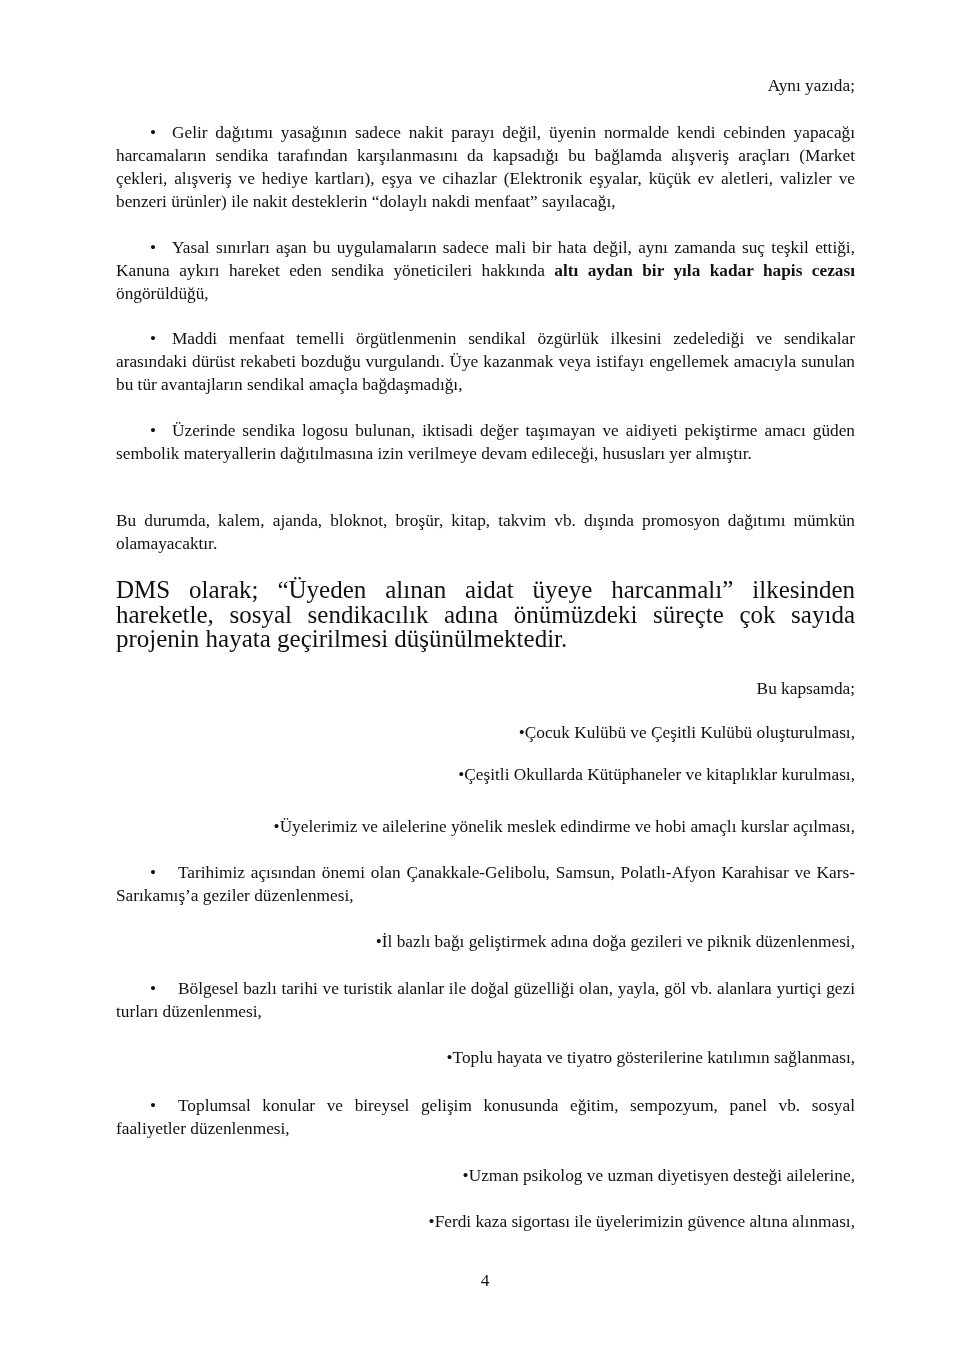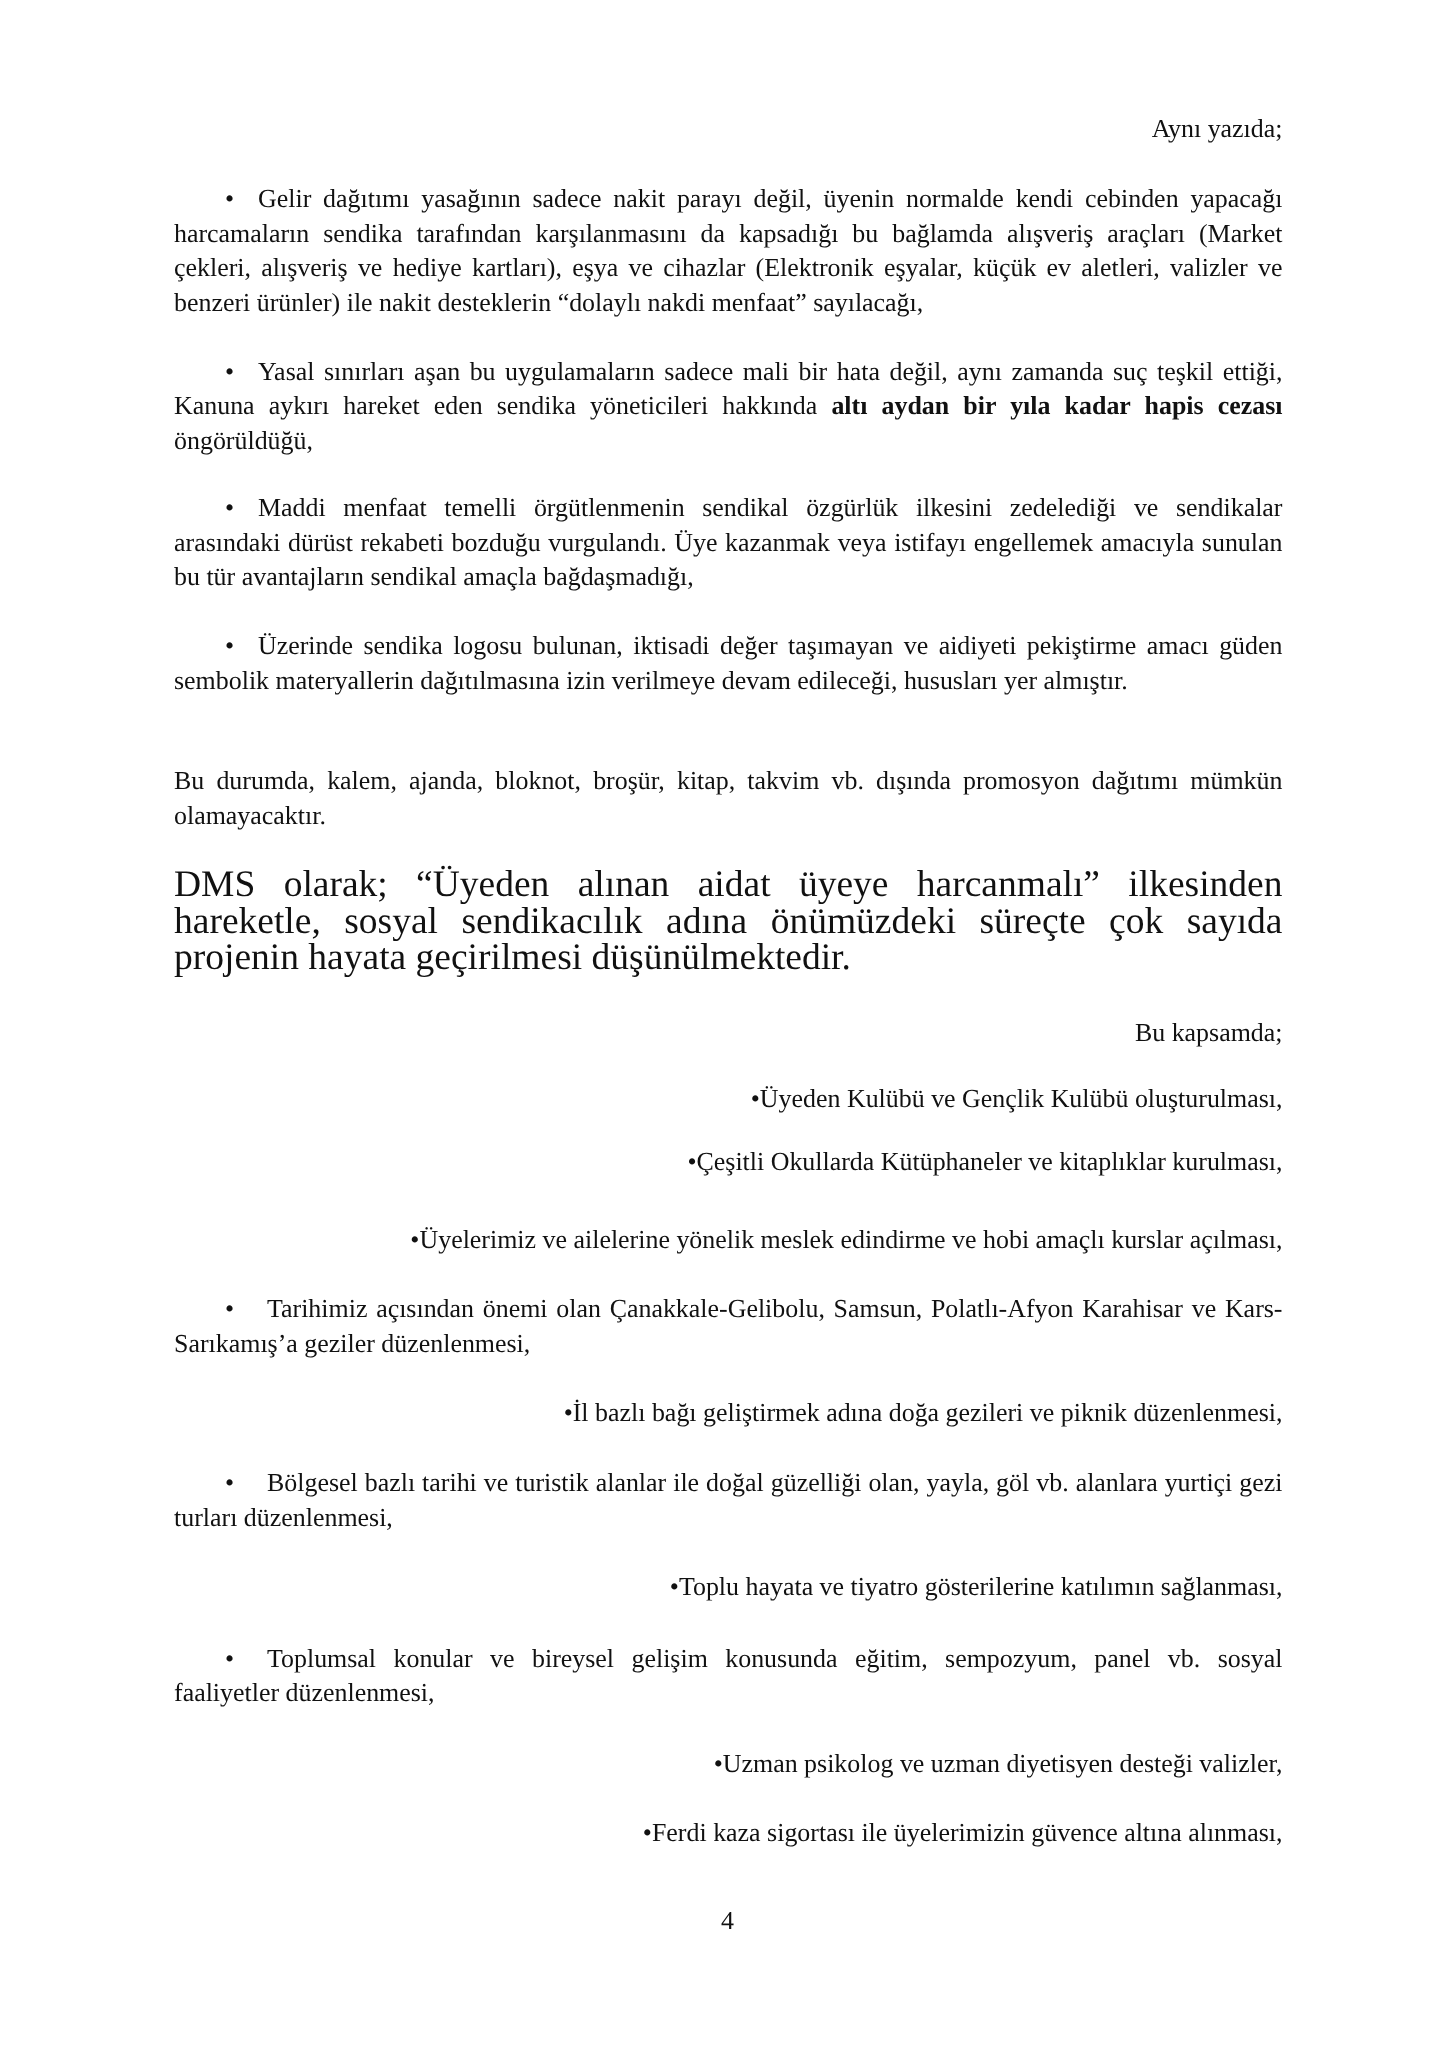--- a/index.html
+++ b/index.html
@@ -33,34 +33,34 @@
   <p class="blk ind" style="top:327px"><span class="bul">•</span><span>Maddi menfaat temelli örgütlenmenin sendikal özgürlük ilkesini zedelediği ve sendikalar arasındaki dürüst rekabeti bozduğu vurgulandı. Üye kazanmak veya istifayı engellemek amacıyla sunulan bu tür avantajların sendikal amaçla bağdaşmadığı,</span></p>
 
   <p class="blk ind" style="top:419px"><span class="bul">•</span><span>Üzerinde sendika logosu bulunan, iktisadi değer taşımayan ve aidiyeti pekiştirme amacı güden sembolik materyallerin dağıtılmasına izin verilmeye devam edileceği, hususları yer almıştır.</span></p>
 
   <p class="blk" style="top:509px">Bu durumda, kalem, ajanda, bloknot, broşür, kitap, takvim vb. dışında promosyon dağıtımı mümkün olamayacaktır.</p>
 
   <p class="blk dms" style="top:578px">DMS olarak; “Üyeden alınan aidat üyeye harcanmalı” ilkesinden hareketle, sosyal sendikacılık adına önümüzdeki süreçte çok sayıda projenin hayata geçirilmesi düşünülmektedir.</p>
 
   <p class="blk single" style="top:677px">Bu kapsamda;</p>
 
-  <p class="blk ind single" style="top:721px"><span class="bul2">•</span><span>Üyeden Kulübü ve Gençlik Kulübü oluşturulması,</span></p>
+  <p class="blk ind single" style="top:721px"><span class="bul2">•</span><span>Çocuk Kulübü ve Çeşitli Kulübü oluşturulması,</span></p>
 
   <p class="blk ind single" style="top:763px"><span class="bul2">•</span><span>Çeşitli Okullarda Kütüphaneler ve kitaplıklar kurulması,</span></p>
 
   <p class="blk ind single" style="top:815px"><span class="bul2">•</span><span>Üyelerimiz ve ailelerine yönelik meslek edindirme ve hobi amaçlı kurslar açılması,</span></p>
 
   <p class="blk ind" style="top:861px"><span class="bul2">•</span><span>Tarihimiz açısından önemi olan Çanakkale-Gelibolu, Samsun, Polatlı-Afyon Karahisar ve Kars-Sarıkamış’a geziler düzenlenmesi,</span></p>
 
   <p class="blk ind single" style="top:930px"><span class="bul2">•</span><span>İl bazlı bağı geliştirmek adına doğa gezileri ve piknik düzenlenmesi,</span></p>
 
   <p class="blk ind" style="top:977px"><span class="bul2">•</span><span>Bölgesel bazlı tarihi ve turistik alanlar ile doğal güzelliği olan, yayla, göl vb. alanlara yurtiçi gezi turları düzenlenmesi,</span></p>
 
   <p class="blk ind single" style="top:1046px"><span class="bul2">•</span><span>Toplu hayata ve tiyatro gösterilerine katılımın sağlanması,</span></p>
 
   <p class="blk ind" style="top:1094px"><span class="bul2">•</span><span>Toplumsal konular ve bireysel gelişim konusunda eğitim, sempozyum, panel vb. sosyal faaliyetler düzenlenmesi,</span></p>
 
-  <p class="blk ind single" style="top:1164px"><span class="bul2">•</span><span>Uzman psikolog ve uzman diyetisyen desteği valizler,</span></p>
+  <p class="blk ind single" style="top:1164px"><span class="bul2">•</span><span>Uzman psikolog ve uzman diyetisyen desteği ailelerine,</span></p>
 
   <p class="blk ind single" style="top:1210px"><span class="bul2">•</span><span>Ferdi kaza sigortası ile üyelerimizin güvence altına alınması,</span></p>
 </div>
 
 <div class="pagenum">4</div>
 
 </body></html>

